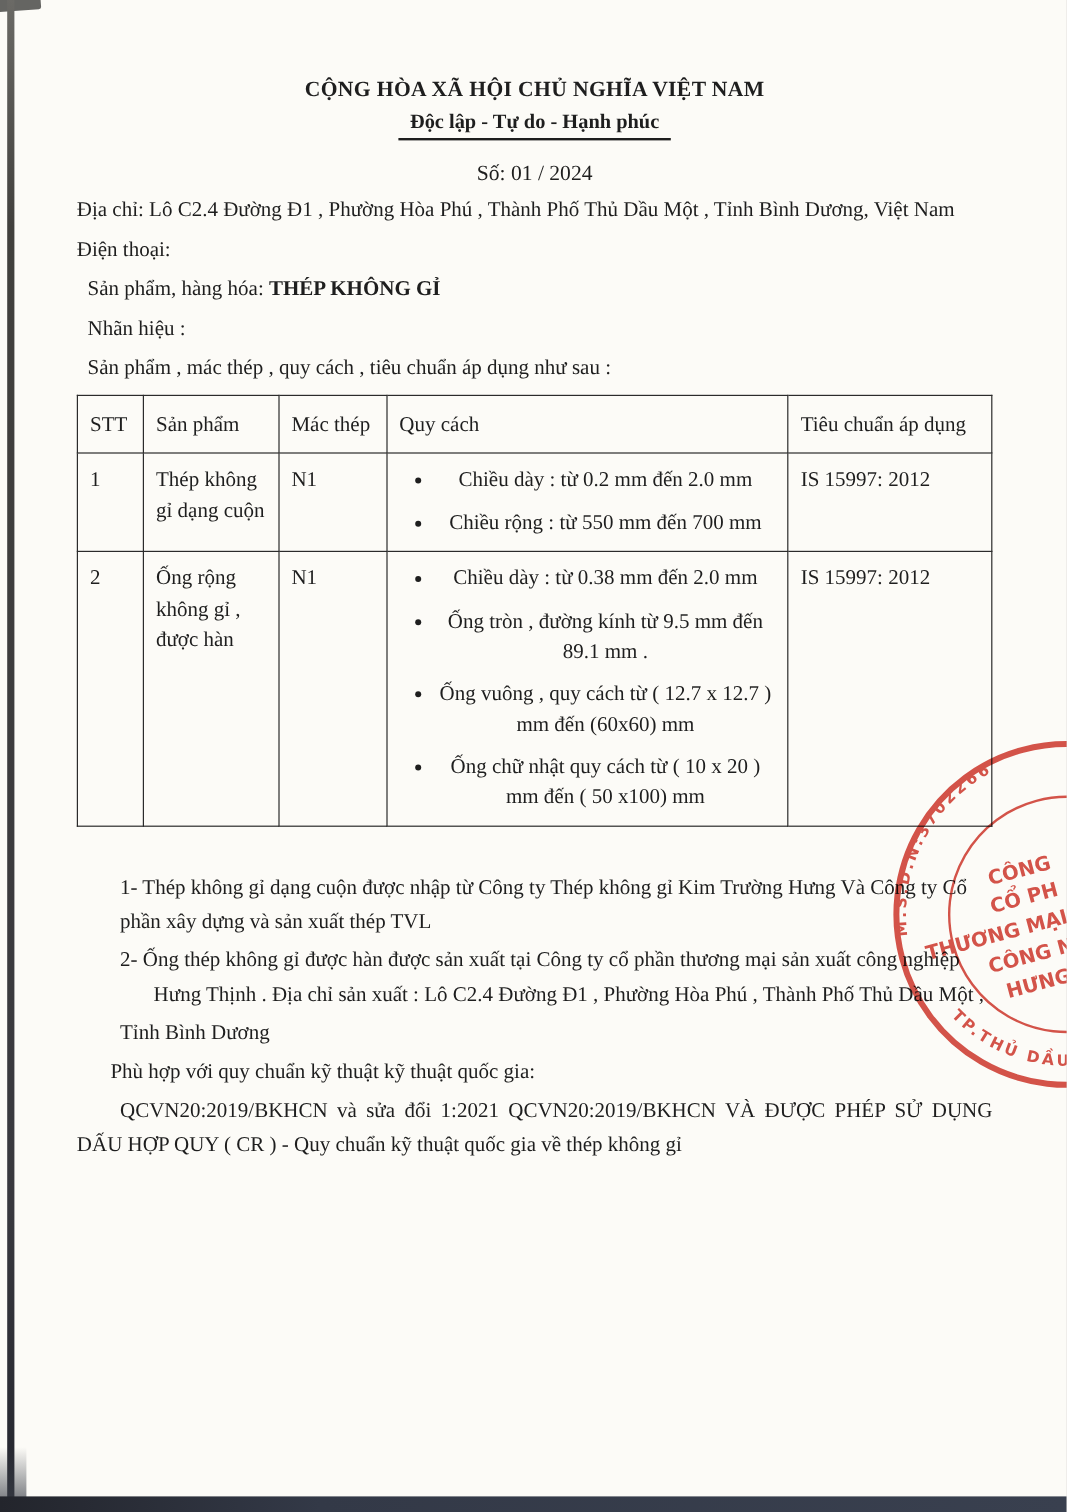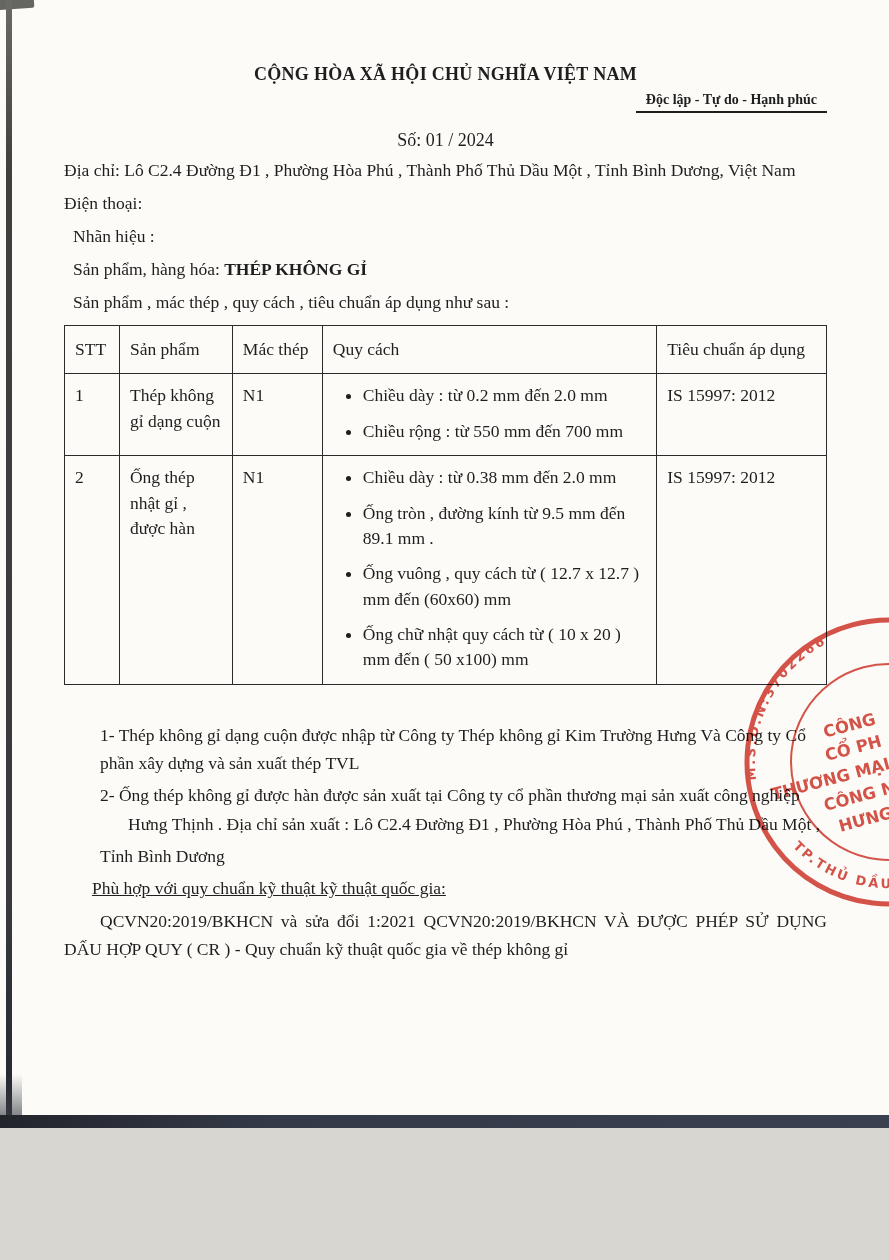--- a/index.html
+++ b/index.html
@@ -1,18 +1,18 @@
 <!DOCTYPE html>
 <html><head>
 <meta charset="utf-8">
 <style>
   html,body { margin:0; padding:0; background:#d8d6d1; }
   .page {
     position:relative;
-    width:889px; height:1128px;
+    width:889px; height:1260px;
     margin:0 auto;
     background:#fcfbf7;
     overflow:hidden;
     font-family:"Liberation Serif", serif;
     color:#1e1e1e;
   }
   
   .edge-left {
     position:absolute; left:6px; top:0; width:6px; height:100%;
     background:linear-gradient(180deg,#6b6a66,#41403d 15%,#38383e 80%,#23252e);
@@ -26,21 +26,21 @@
     background:#4a4a48; transform:rotate(-4deg); border-radius:2px; opacity:.85;
   }
   .corner-bottomleft {
     position:absolute; left:0; bottom:8px; width:22px; height:46px;
     background:linear-gradient(180deg, rgba(80,82,90,0), #3c4049); opacity:.7;
   }
 
   .content { position:absolute; left:64px; top:64px; width:763px; }
 
   .nat-line1 { text-align:center; font-weight:bold; font-size:18px; letter-spacing:.3px; }
-  .nat-line2 { text-align:right; font-weight:bold; font-size:14px; margin-top:7px; }
+  .nat-line2 { text-align:center; font-weight:bold; font-size:17px; margin-top:7px; }
   .nat-line2 .underlined { display:inline-block; border-bottom:2px solid #1e1e1e; padding:0 10px 3px 10px; }
 
   .doc-title { text-align:center; font-weight:bold; font-size:21px; margin-top:32px; letter-spacing:.4px; }
   .doc-number { text-align:center; font-size:18px; margin-top:17px; }
 
   .para { font-size:17.5px; line-height:1.6; margin-top:5px; }
   .para.first { margin-top:15px; }
   .para.indent8 { padding-left:9px; }
   .bold { font-weight:bold; }
 
@@ -53,28 +53,28 @@
     padding:9px 10px;
     vertical-align:top;
     font-weight:normal;
     text-align:left;
     line-height:1.45;
   }
   table.spec th { padding-top:11px; padding-bottom:11px; }
   th.c-stt, td.c-stt { text-align:center; }
   td.c-mac { text-align:center; }
   td.c-quy ul { margin:0; padding-left:30px; }
-  td.c-quy li { margin-bottom:10px; }
+  td.c-quy li { margin-bottom:10px;text-align:center; }
   td.c-quy li:last-child { margin-bottom:2px; }
 
   .notes { margin-top:36px; font-size:17.5px; line-height:1.62; }
   .note-item1 { padding-left:36px; }
   .note-item2 { padding-left:64px; text-indent:-28px; margin-top:4px; }
   .note-plain { padding-left:36px; margin-top:4px; }
-  .note-plain2 { padding-left:28px; margin-top:4px;text-decoration:underline; }
+  .note-plain2 { padding-left:28px; margin-top:4px; }
   .note-final { margin-top:4px; text-align:justify; text-indent:36px; }
 
   
   .stamp {
     position:absolute; top:612px; right:-150px;
     width:300px; height:300px;
     transform:rotate(-15deg);
     opacity:.85;
     mix-blend-mode:multiply;
     pointer-events:none;
@@ -100,24 +100,24 @@
 
     <div class="nat-line1">CỘNG HÒA XÃ HỘI CHỦ NGHĨA VIỆT NAM</div>
     <div class="nat-line2">
       <span class="underlined">Độc lập - Tự do - Hạnh phúc</span>
     </div>
 
     <div class="doc-number">Số: 01 / 2024</div>
 
     <div class="para">Địa chỉ: Lô C2.4 Đường Đ1 , Phường Hòa Phú , Thành Phố Thủ Dầu Một , Tỉnh Bình Dương, Việt Nam</div>
     <div class="para">Điện thoại:</div>
-    <div class="para indent8">Nhãn hiệu :</div>
     <div class="para indent8">
       <span>Sản phẩm, hàng hóa: </span><span class="bold">THÉP KHÔNG GỈ</span>
     </div>
+    <div class="para indent8">Nhãn hiệu :</div>
     <div class="para indent8">Sản phẩm , mác thép , quy cách , tiêu chuẩn áp dụng như sau :</div>
 
     <table class="spec">
       <colgroup>
         <col style="width:55px">
           <col style="width:113px">
           <col style="width:90px">
           <col style="width:335px">
           <col style="width:170px">
       </colgroup>
@@ -138,21 +138,21 @@
           <td class="c-quy">
             <ul>
               <li>Chiều dày : từ 0.2 mm đến 2.0 mm</li>
               <li>Chiều rộng : từ 550 mm đến 700 mm</li>
             </ul>
           </td>
           <td>IS 15997: 2012</td>
         </tr>
         <tr>
           <td class="c-stt">2</td>
-          <td>Ống thép nhật gỉ , được hàn</td>
+          <td>Ống rộng không gỉ , được hàn</td>
           <td class="c-mac">N1</td>
           <td class="c-quy">
             <ul>
               <li>Chiều dày : từ 0.38 mm đến 2.0 mm</li>
               <li>Ống tròn , đường kính từ 9.5 mm đến 89.1 mm .</li>
               <li>Ống vuông , quy cách từ ( 12.7 x 12.7 ) mm đến (60x60) mm</li>
               <li>Ống chữ nhật quy cách từ ( 10 x 20 ) mm đến ( 50 x100) mm</li>
             </ul>
           </td>
           <td>IS 15997: 2012</td>

